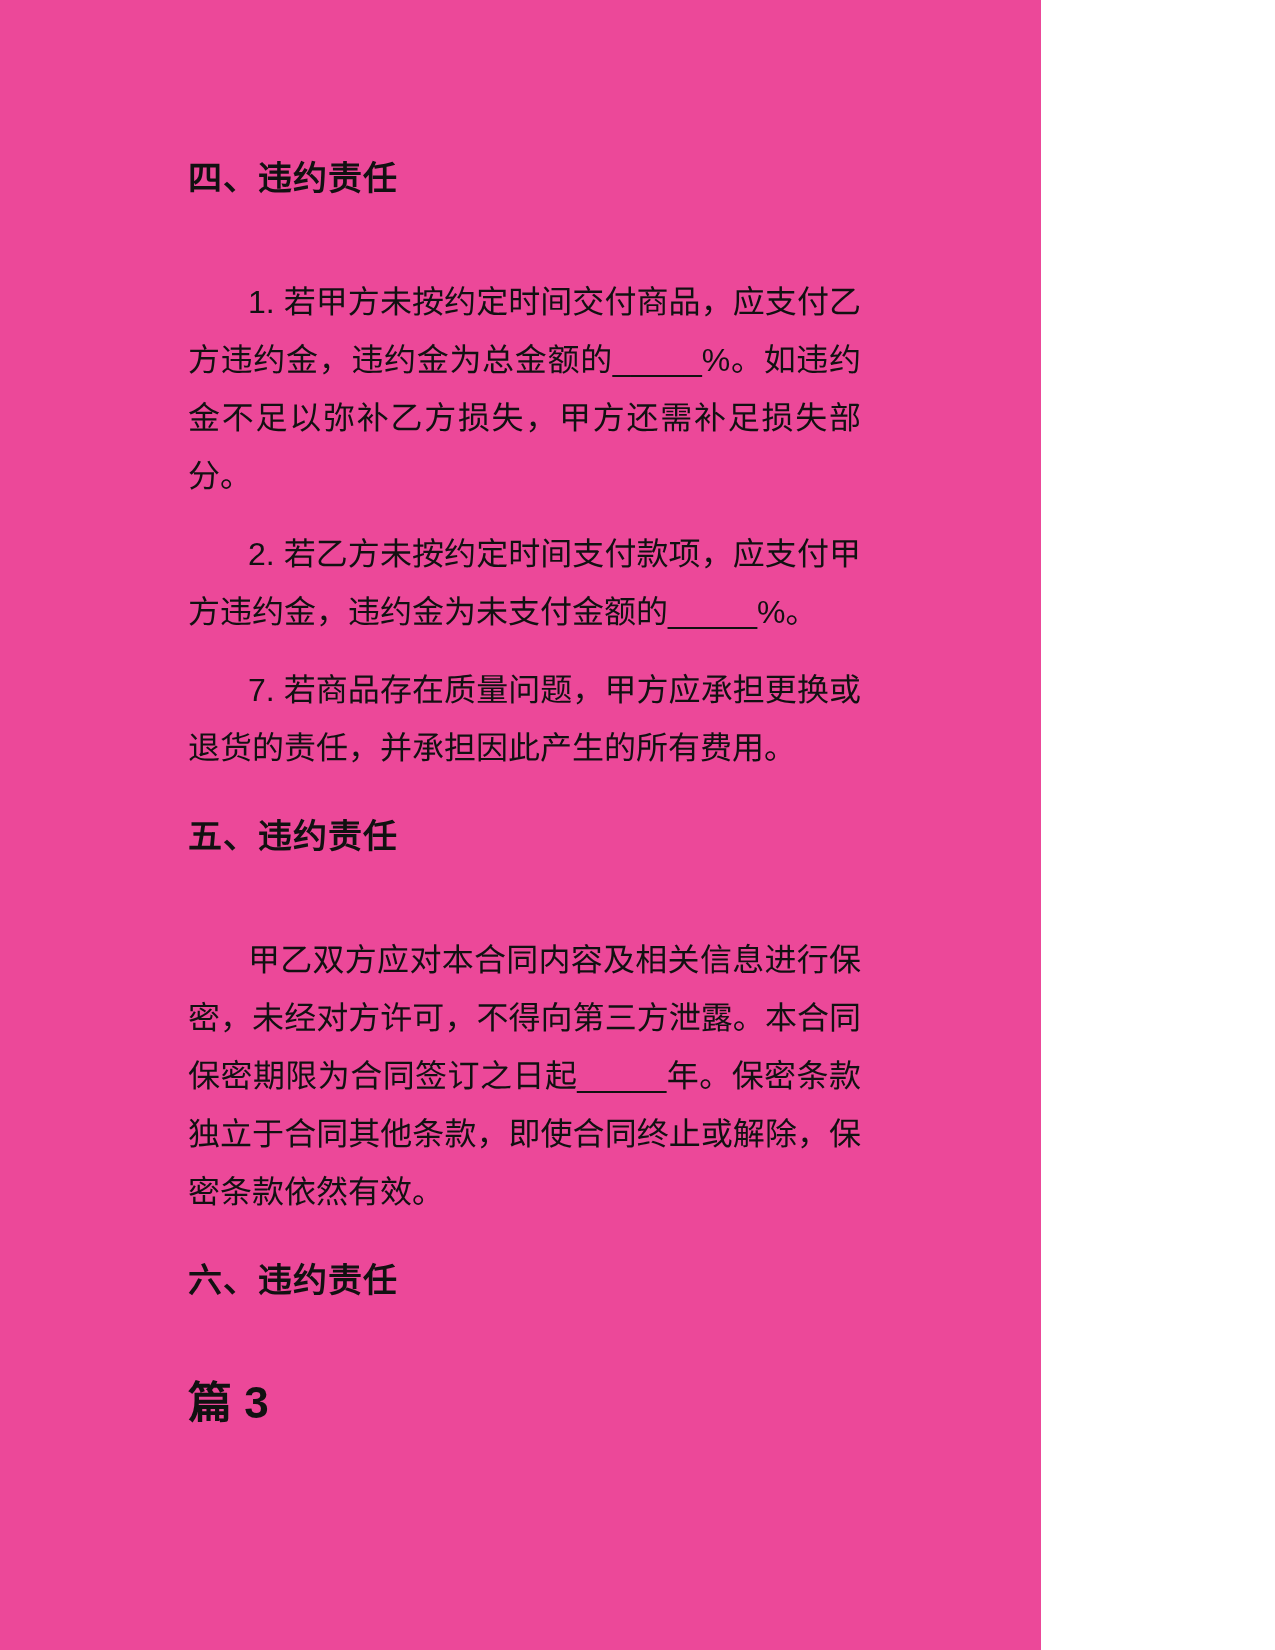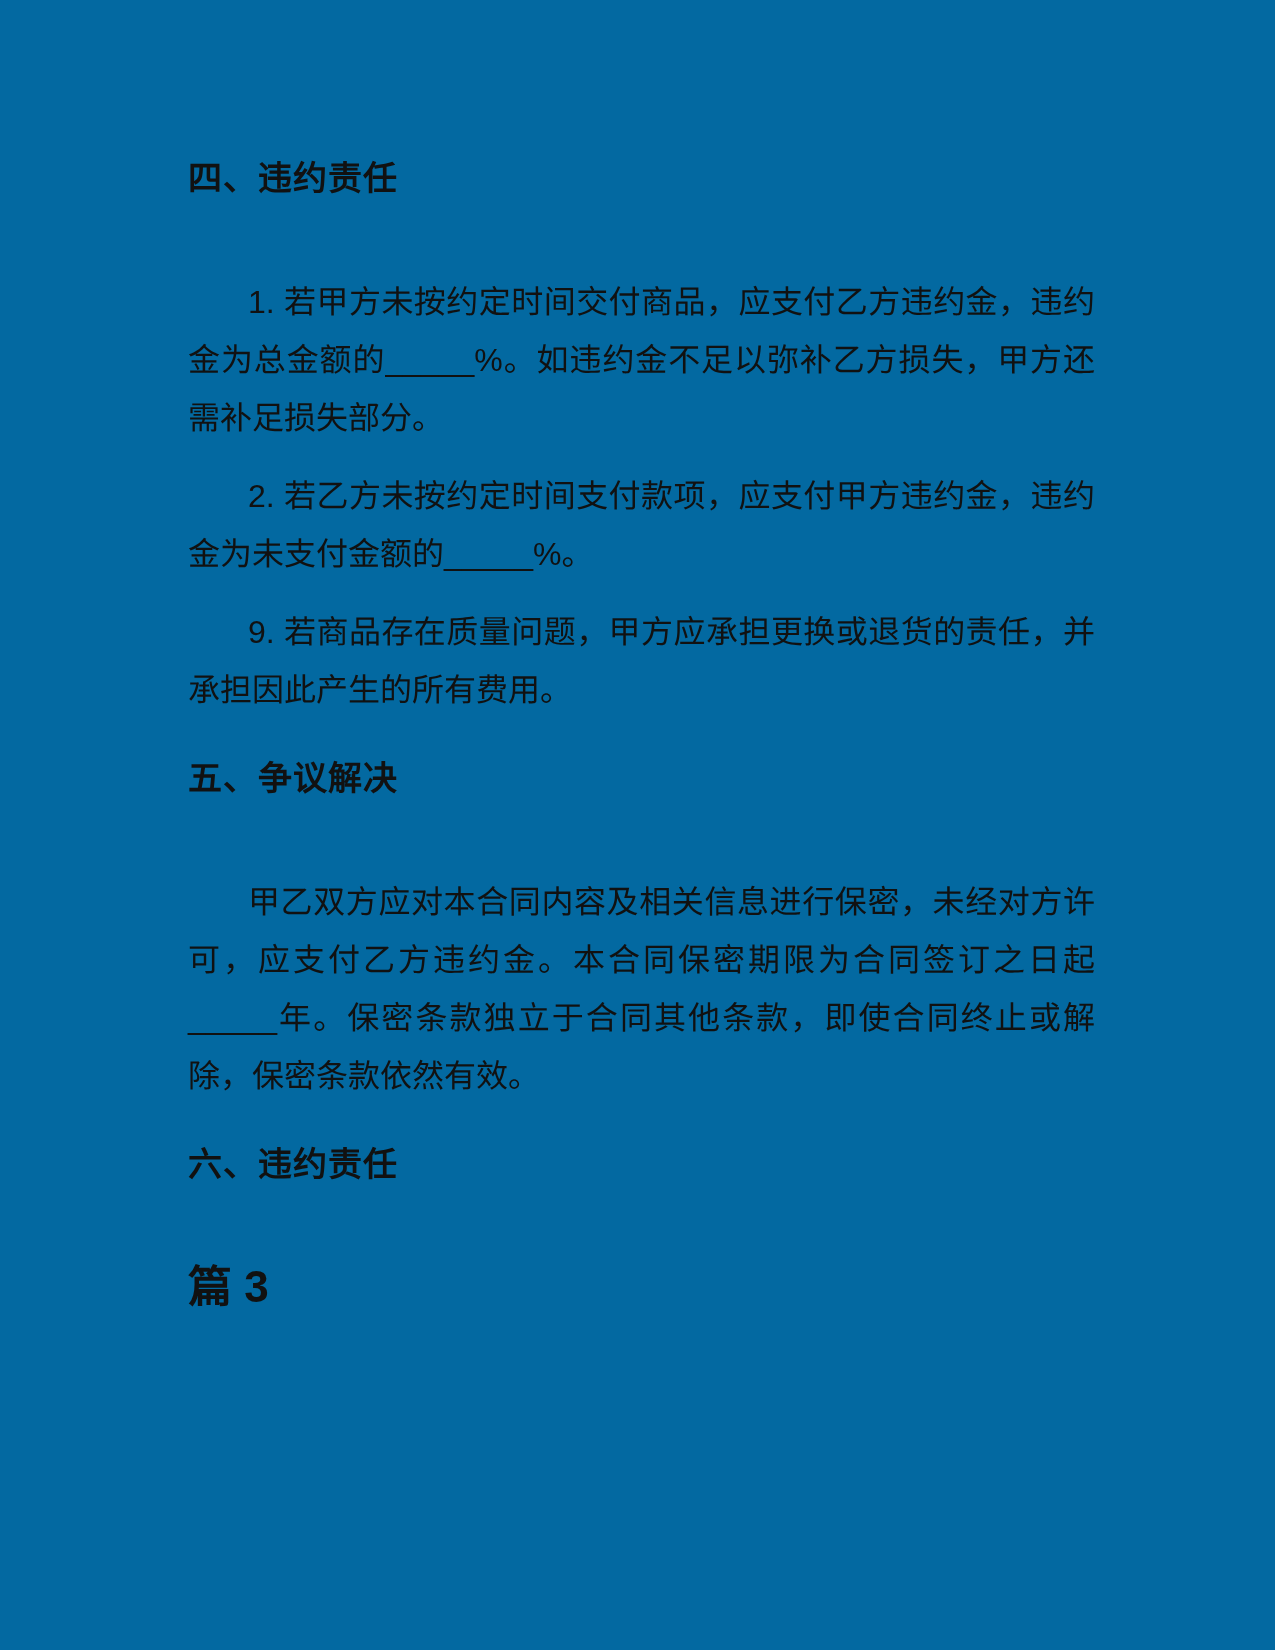--- a/index.html
+++ b/index.html
@@ -2,25 +2,25 @@
 <html lang="zh-CN"><head>
 <meta charset="utf-8">
 <style>
   html, body {
     margin: 0;
     padding: 0;
     background: #ffffff;
   }
   .page {
     position: relative;
-    width: 1275px;
+    width: 1041px;
     height: 1650px;
     box-sizing: border-box;
     padding: 156px 180px 0 188px;
-    background: #0369a1;
+    background: #ec4899;
     color: #111111;
     font-family: "Liberation Sans", "DejaVu Sans", sans-serif;
     overflow: hidden;
   }
   h2.sec {
     font-size: 34px;
     line-height: 44px;
     font-weight: 700;
     margin: 37px 0 73px 0;
     letter-spacing: 1px;
@@ -51,24 +51,24 @@
 <body>
 
 <main class="page">
 
   <h2 class="sec first">四、违约责任</h2>
 
   <p class="para">1. 若甲方未按约定时间交付商品，应支付乙方违约金，违约金为总金额的_____%。如违约金不足以弥补乙方损失，甲方还需补足损失部分。</p>
 
   <p class="para">2. 若乙方未按约定时间支付款项，应支付甲方违约金，违约金为未支付金额的_____%。</p>
 
-  <p class="para">9. 若商品存在质量问题，甲方应承担更换或退货的责任，并承担因此产生的所有费用。</p>
+  <p class="para">7. 若商品存在质量问题，甲方应承担更换或退货的责任，并承担因此产生的所有费用。</p>
 
-  <h2 class="sec">五、争议解决</h2>
+  <h2 class="sec">五、违约责任</h2>
 
-  <p class="para">甲乙双方应对本合同内容及相关信息进行保密，未经对方许可，应支付乙方违约金。本合同保密期限为合同签订之日起_____年。保密条款独立于合同其他条款，即使合同终止或解除，保密条款依然有效。</p>
+  <p class="para">甲乙双方应对本合同内容及相关信息进行保密，未经对方许可，不得向第三方泄露。本合同保密期限为合同签订之日起_____年。保密条款独立于合同其他条款，即使合同终止或解除，保密条款依然有效。</p>
 
   <h2 class="sec">六、违约责任</h2>
 
   <h1 class="part">篇 3</h1>
 
 
 </main>
 
 </body></html>

